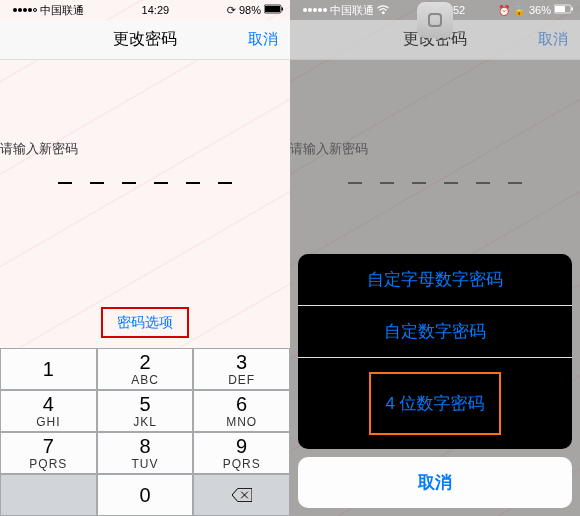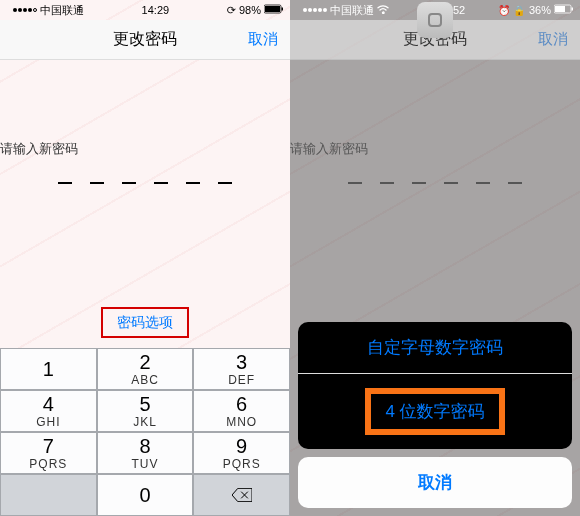--- a/index.html
+++ b/index.html
@@ -38,21 +38,21 @@
 .key { flex: 1; height: 42px; background: #fcfcfd; border: 0.5px solid #a5a8ad; display: flex; flex-direction: column; align-items: center; justify-content: center; }
 .key-num { font-size: 20px; font-weight: 300; line-height: 1; }
 .key-letters { font-size: 12px; letter-spacing: 1px; color: #333; margin-top: 1px; }
 .key.blank { background: #d1d4d9; }
 .backspace-icon { width: 20px; height: 14px; display: block; }
 .action-sheet { position: absolute; bottom: 8px; left: 8px; right: 8px; z-index: 5; }
 .sheet-group { background: #000000; border-radius: 10px; overflow: hidden; margin-bottom: 8px; }
 .sheet-item { padding: 14px 0; text-align: center; color: #007aff; font-size: 17px; border-bottom: 0.5px solid #ddd; position: relative; }
 .sheet-item:last-child { border-bottom: none; }
 .sheet-cancel { background: #fdfdfd; border-radius: 10px; padding: 14px 0; text-align: center; color: #007aff; font-size: 17px; font-weight: 600; }
-.red-inline { border: 6px solid #f97316; display: inline-block; padding: 6px 14px; text-align: right; }
+.red-inline { border: 2px solid #f97316; display: inline-block; padding: 18px 14px; text-align: right; }
 .lock-icon { font-size: 10px; }
 .alarm-icon { font-size: 10px; }
 </style>
 </head>
 <body>
 
 <div class="phone phone-left">
   <div class="wm"></div>
   <div class="status-bar">
     <div class="status-left">
@@ -200,19 +200,20 @@
         <span class="dash"></span>
         <span class="dash"></span>
         <span class="dash"></span>
         <span class="dash"></span>
     </div>
   </div>
   <div class="overlay"></div>
   <div class="action-sheet">
     <div class="sheet-group">
       <div class="sheet-item">自定字母数字密码</div>
+      <div class="sheet-item">自定数字密码</div>
       <div class="sheet-item">
         <span class="red-inline"><span>4 位数字密码</span></span>
       </div>
     </div>
     <div class="sheet-cancel">取消</div>
   </div>
 </div>
 
 </body></html>

